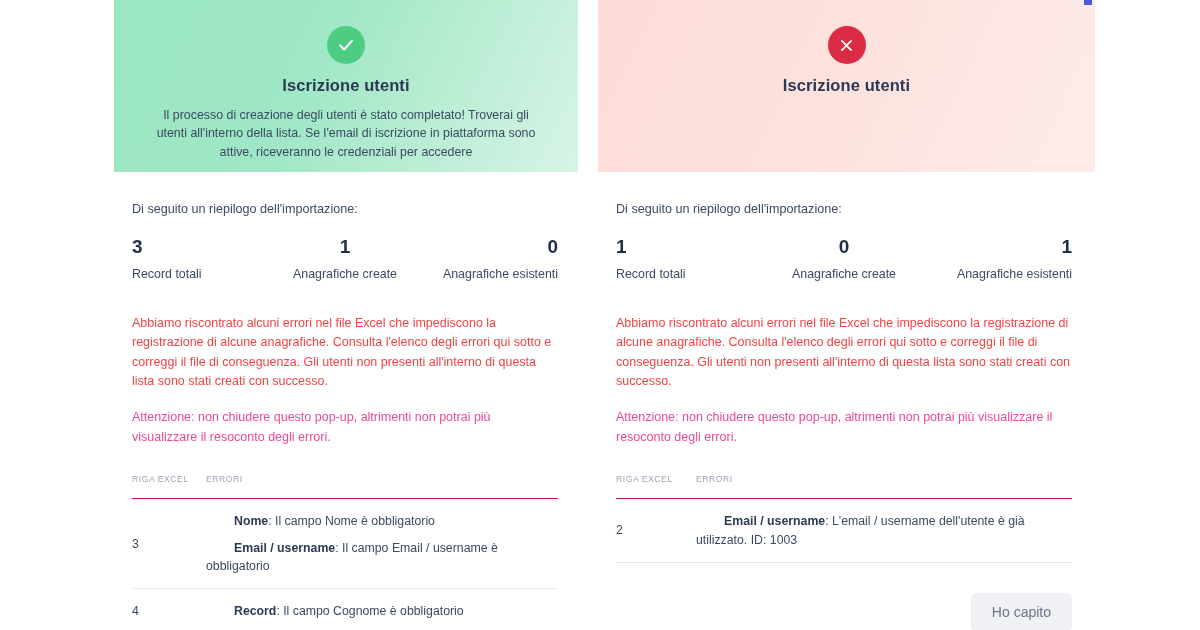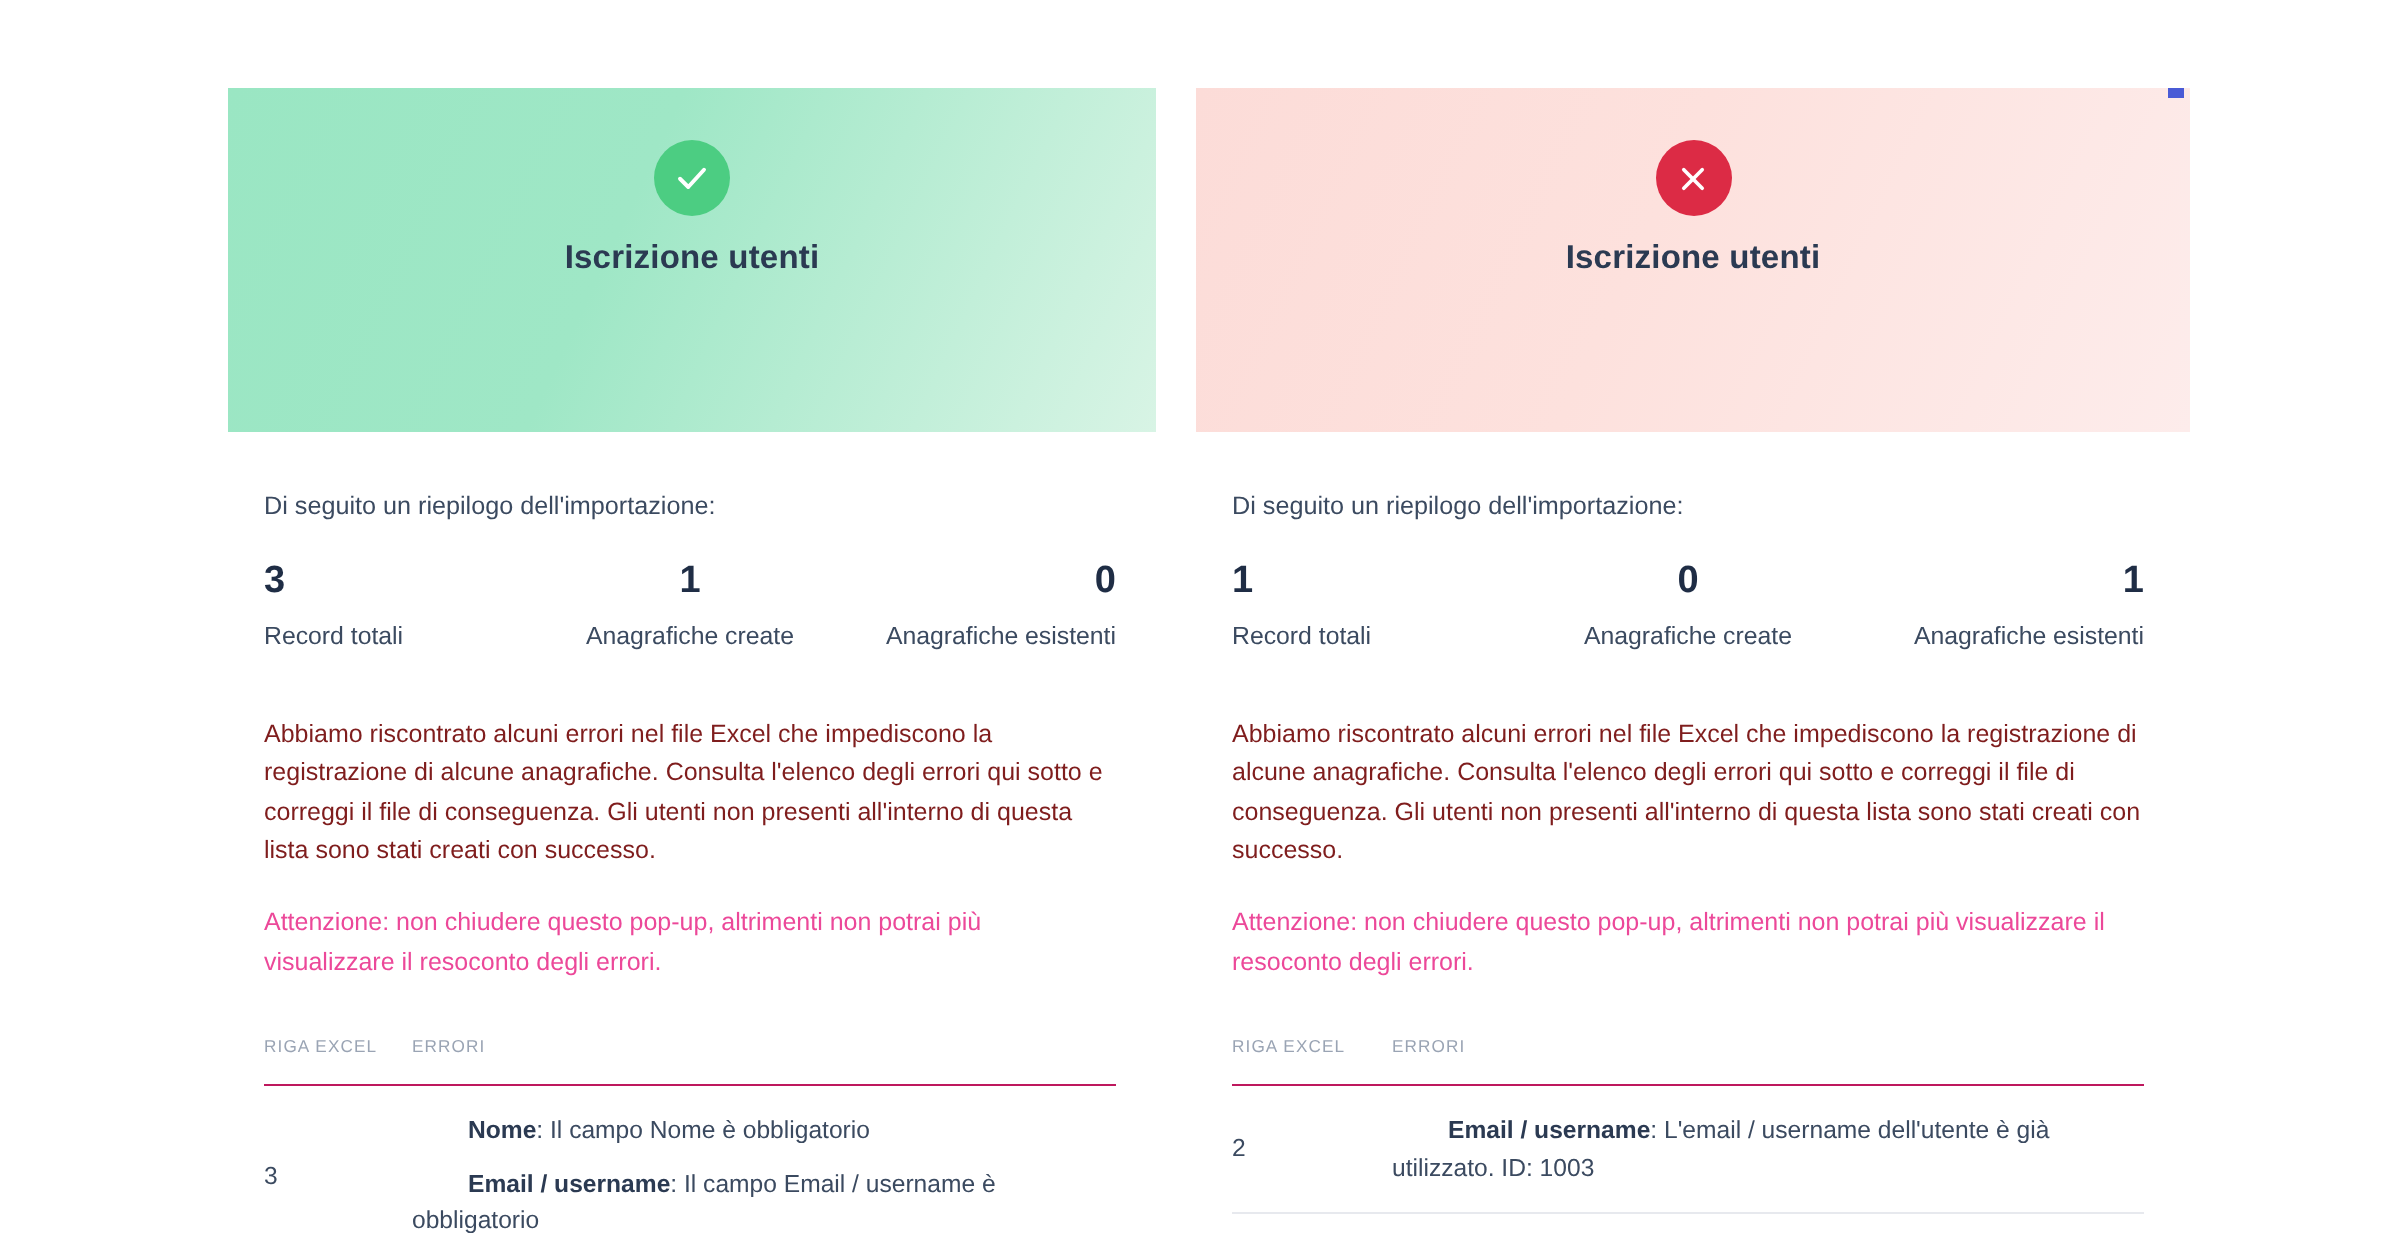--- a/index.html
+++ b/index.html
@@ -13,21 +13,20 @@
     background: #ffffff;
     font-family: "Liberation Sans", sans-serif;
     color: #2b3a52;
     overflow: hidden;
   }
 
   .stage {
     position: relative;
     width: 1200px;
     height: 448px;
-    margin-top: 44px;
   }
 
   
   .modal {
     position: absolute;
     top: 0;
     background: #ffffff;
     overflow: hidden;
   }
   .modal--success {
@@ -129,21 +128,21 @@
   .stat-label {
     font-size: 12.4px;
     color: #3b4a60;
     margin-top: 9px;
   }
 
   
   .body-copy {
     font-size: 12.5px;
     line-height: 1.55;
-    color: #7f1d1d;
+    color: #ef4444;
     margin: 33px 0 0;
   }
   .body-warning {
     font-size: 12.5px;
     line-height: 1.55;
     font-weight: normal;
     color: #ec4899;
     margin: 17px 0 0;
   }
 
@@ -206,20 +205,21 @@
 
   <div class="modal modal--success">
 
     <div class="banner banner--success">
       <div class="status-badge status-badge--success">
         <svg width="18" height="18" viewBox="0 0 24 24" fill="none" stroke="#ffffff" stroke-width="2.6" stroke-linecap="round" stroke-linejoin="round" aria-hidden="true">
           <polyline points="4,12.5 9.5,18 20,6.5"></polyline>
         </svg>
       </div>
       <h2 class="banner-title">Iscrizione utenti</h2>
+      <p class="banner-text">Il processo di creazione degli utenti è stato completato! Troverai gli utenti all'interno della lista. Se l'email di iscrizione in piattaforma sono attive, riceveranno le credenziali per accedere</p>
     </div>
 
     <div class="modal-body">
 
       <p class="summary-lead">Di seguito un riepilogo dell'importazione:</p>
 
       <div class="stats">
         <div class="stat">
           <div class="stat-value">3</div>
           <div class="stat-label">Record totali</div>

